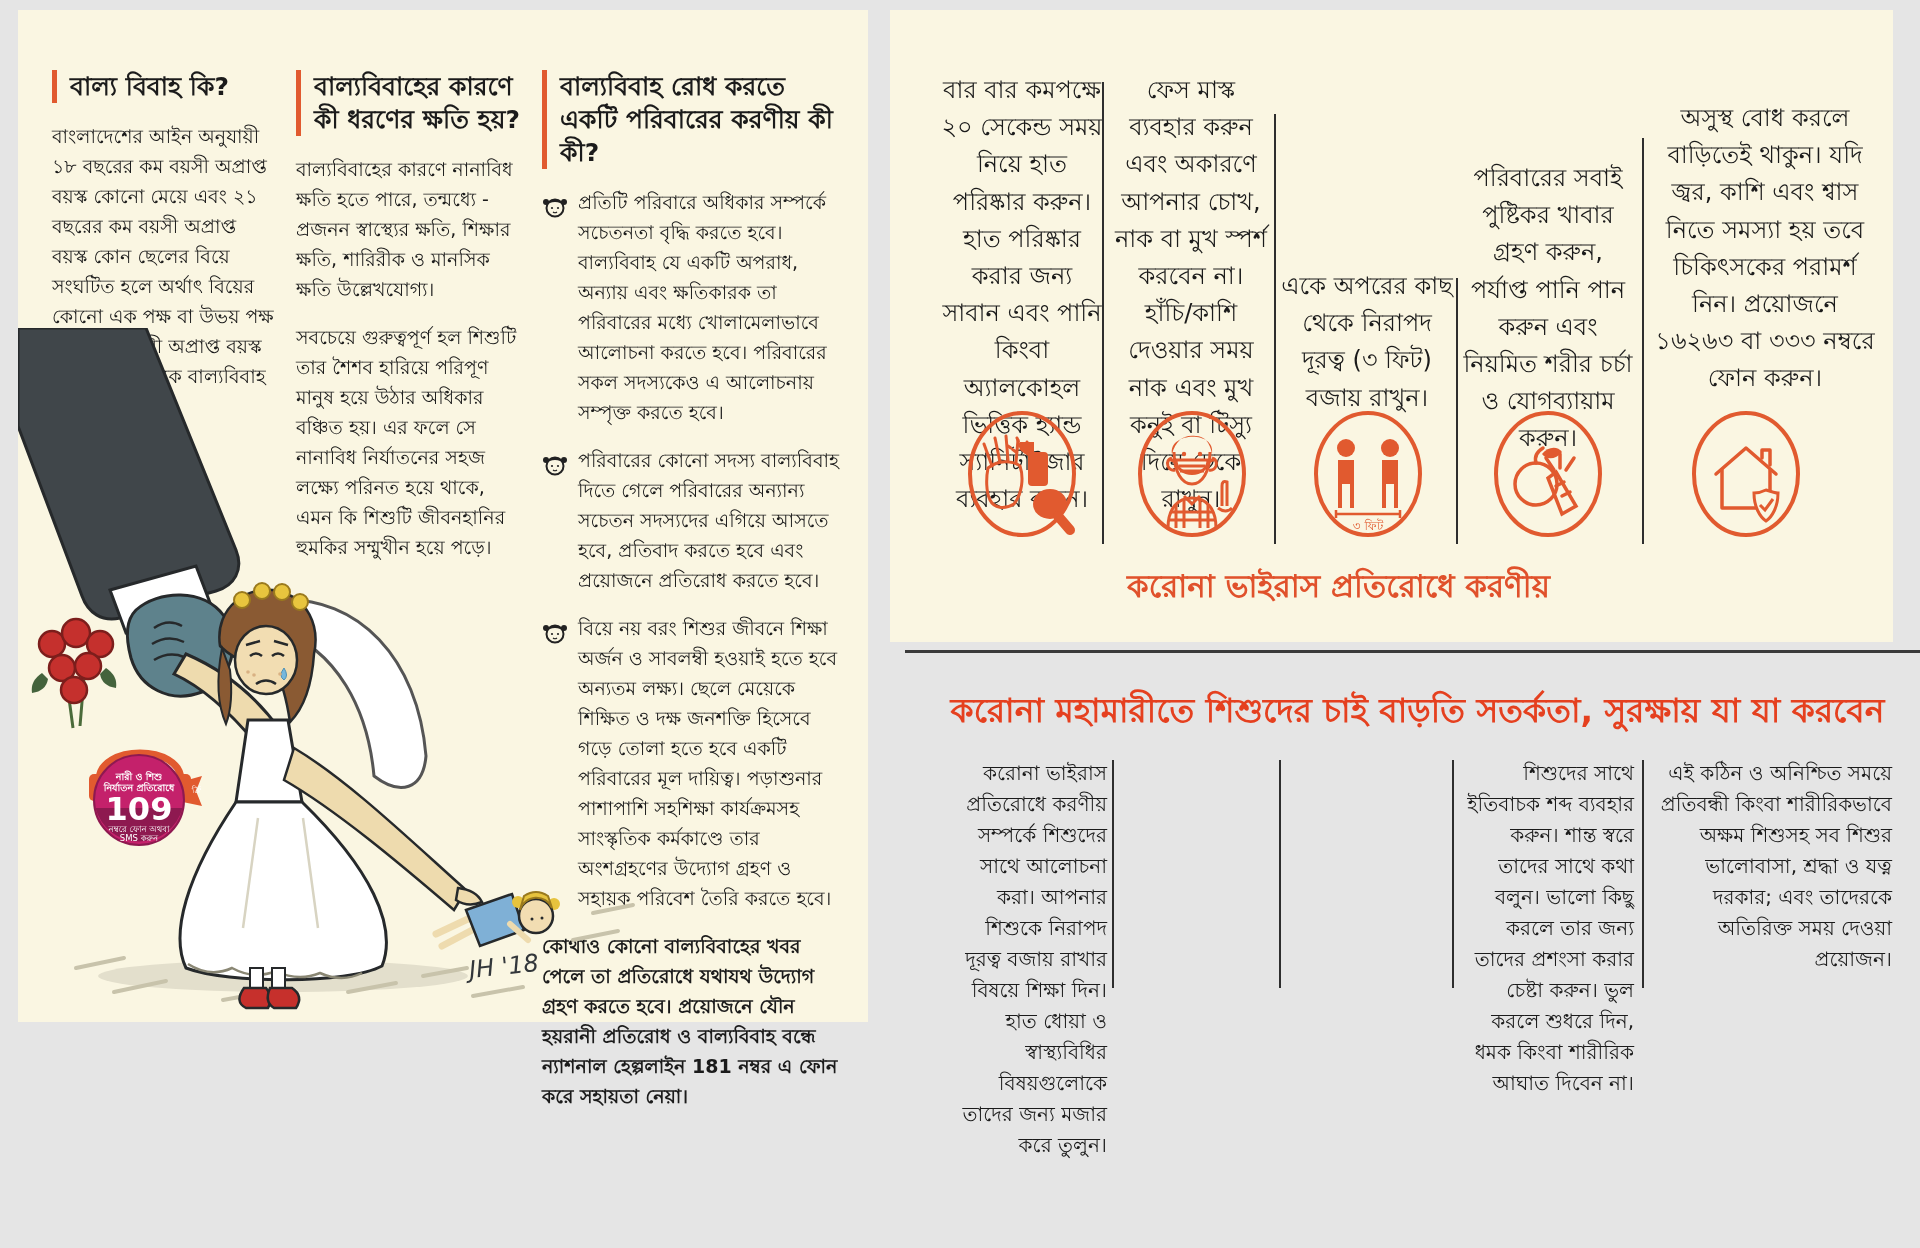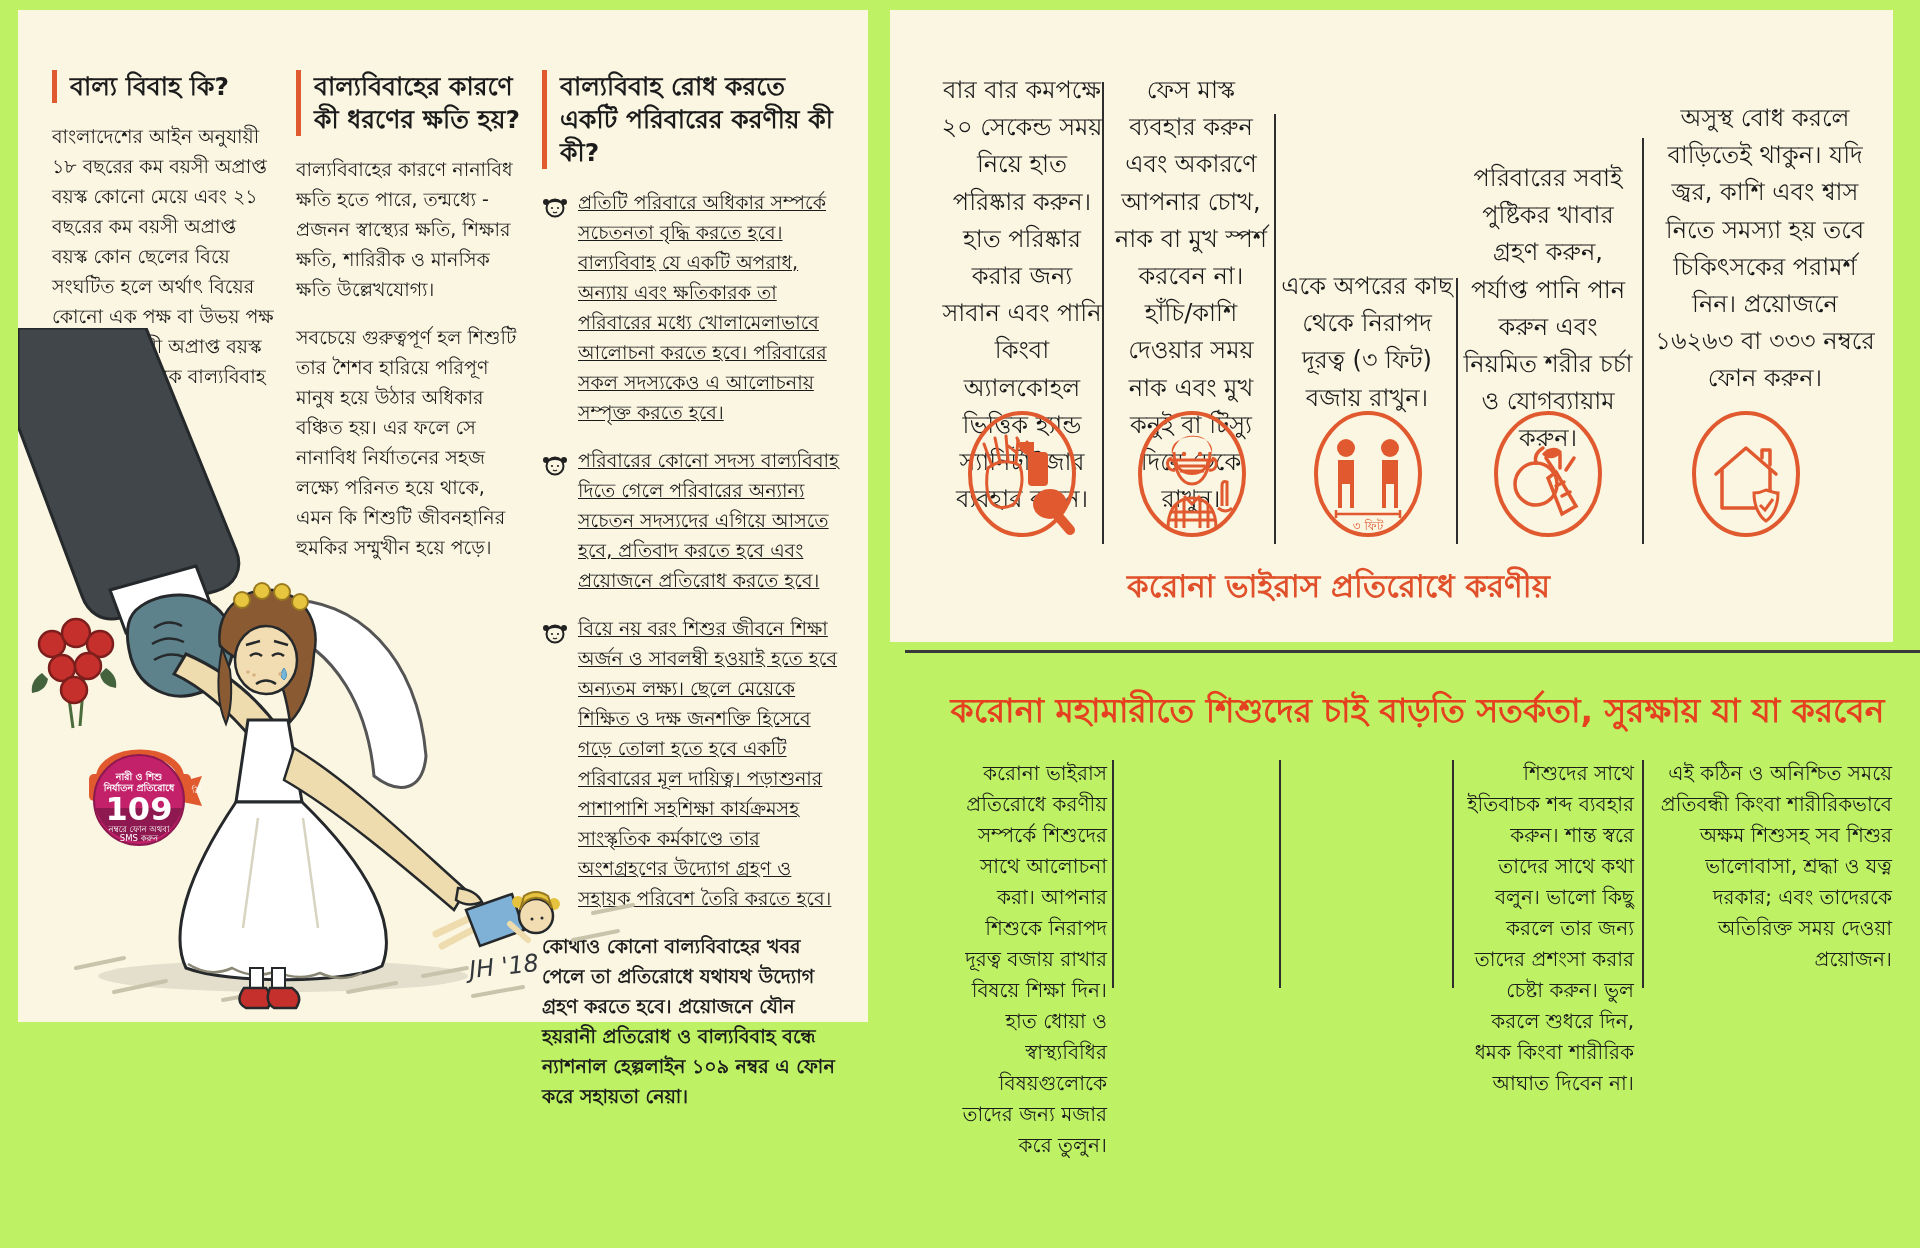--- a/index.html
+++ b/index.html
@@ -1,32 +1,32 @@
 <!DOCTYPE html>
 <html><head>
 <meta charset="utf-8">
 <style>
   html,body{margin:0;padding:0;background:#ffffff;}
-  .page{position:relative;width:1920px;height:1248px;background:#bef264;overflow:hidden;
+  .page{position:relative;width:1920px;height:1248px;background:#e5e5e5;overflow:hidden;
         font-family:"DejaVu Sans","Liberation Sans",sans-serif;color:#1b1b1b;}
   .panel{position:absolute;background:#FAF6E2;}
   .left-panel{left:18px;top:10px;width:850px;height:1012px;}
   .covid-panel{left:890px;top:10px;width:1003px;height:632px;}
 
   
   .lcol{position:absolute;}
   .lcol1{left:34px;top:60px;width:224px;}
   .lcol2{left:278px;top:60px;width:226px;}
   .lcol3{left:524px;top:60px;width:304px;}
   .col-title{margin:0;font-size:25px;line-height:1.32;font-weight:700;
              border-left:5px solid #E15A2F;padding-left:13px;}
   .lcol p{margin:18px 0 0;font-size:19px;line-height:1.58;}
   .bullet{display:flex;gap:10px;margin-top:18px;}
   .bullet svg{flex:0 0 auto;margin-top:6px;}
-  .bullet p{margin:0;text-decoration:underline;}
+  .bullet p{margin:0;}
   .closing{font-weight:700;}
 
   .illustration{position:absolute;left:0px;top:318px;width:650px;height:694px;}
   .badge{position:absolute;left:60px;top:718px;width:126px;height:132px;}
 
   
   .tip{position:absolute;text-align:center;font-size:24px;line-height:1.55;}
   .tip p{margin:0;}
   .tip1{left:50px;top:62px;width:164px;}
   .tip2{left:222px;top:62px;width:158px;}
@@ -111,21 +111,21 @@
           <circle cx="4" cy="9" r="3" fill="#222"></circle>
             <circle cx="22" cy="9" r="3" fill="#222"></circle>
           <circle cx="13" cy="15" r="8.5" fill="none" stroke="#222" stroke-width="2"></circle>
           <circle cx="10" cy="15" r="1.1" fill="#222"></circle>
             <circle cx="16" cy="15" r="1.1" fill="#222"></circle>
           <path d="M11,19 q2,1.5 4,0" stroke="#222" stroke-width="1.2" fill="none"></path>
         </svg>
         <p>বিয়ে নয় বরং শিশুর জীবনে শিক্ষা অর্জন ও সাবলম্বী হওয়াই হতে হবে অন্যতম লক্ষ্য। ছেলে মেয়েকে শিক্ষিত ও দক্ষ জনশক্তি হিসেবে গড়ে তোলা হতে হবে একটি পরিবারের মূল দায়িত্ব। পড়াশুনার পাশাপাশি সহশিক্ষা কার্যক্রমসহ সাংস্কৃতিক কর্মকাণ্ডে তার অংশগ্রহণের উদ্যোগ গ্রহণ ও সহায়ক পরিবেশ তৈরি করতে হবে।</p>
       </div>
 
-      <p class="closing">কোথাও কোনো বাল্যবিবাহের খবর পেলে তা প্রতিরোধে যথাযথ উদ্যোগ গ্রহণ করতে হবে। প্রয়োজনে যৌন হয়রানী প্রতিরোধ ও বাল্যবিবাহ বন্ধে ন্যাশনাল হেল্পলাইন ১০৯ নম্বর এ ফোন করে সহায়তা নেয়া।</p>
+      <p class="closing">কোথাও কোনো বাল্যবিবাহের খবর পেলে তা প্রতিরোধে যথাযথ উদ্যোগ গ্রহণ করতে হবে। প্রয়োজনে যৌন হয়রানী প্রতিরোধ ও বাল্যবিবাহ বন্ধে ন্যাশনাল হেল্পলাইন 181 নম্বর এ ফোন করে সহায়তা নেয়া।</p>
     </div>
 
     <svg class="illustration" viewBox="0 0 650 694">
       <ellipse cx="265" cy="648" rx="185" ry="16" fill="#e3dfcc"></ellipse>
       <g stroke="#c8c3ab" stroke-width="4" stroke-linecap="round">
         <path d="M58,640 l48,-10"></path>
           <path d="M96,664 l52,-11"></path>
           <path d="M205,672 l55,-10"></path>
         <path d="M330,664 l48,-9"></path>
           <path d="M405,648 l44,-8"></path>

